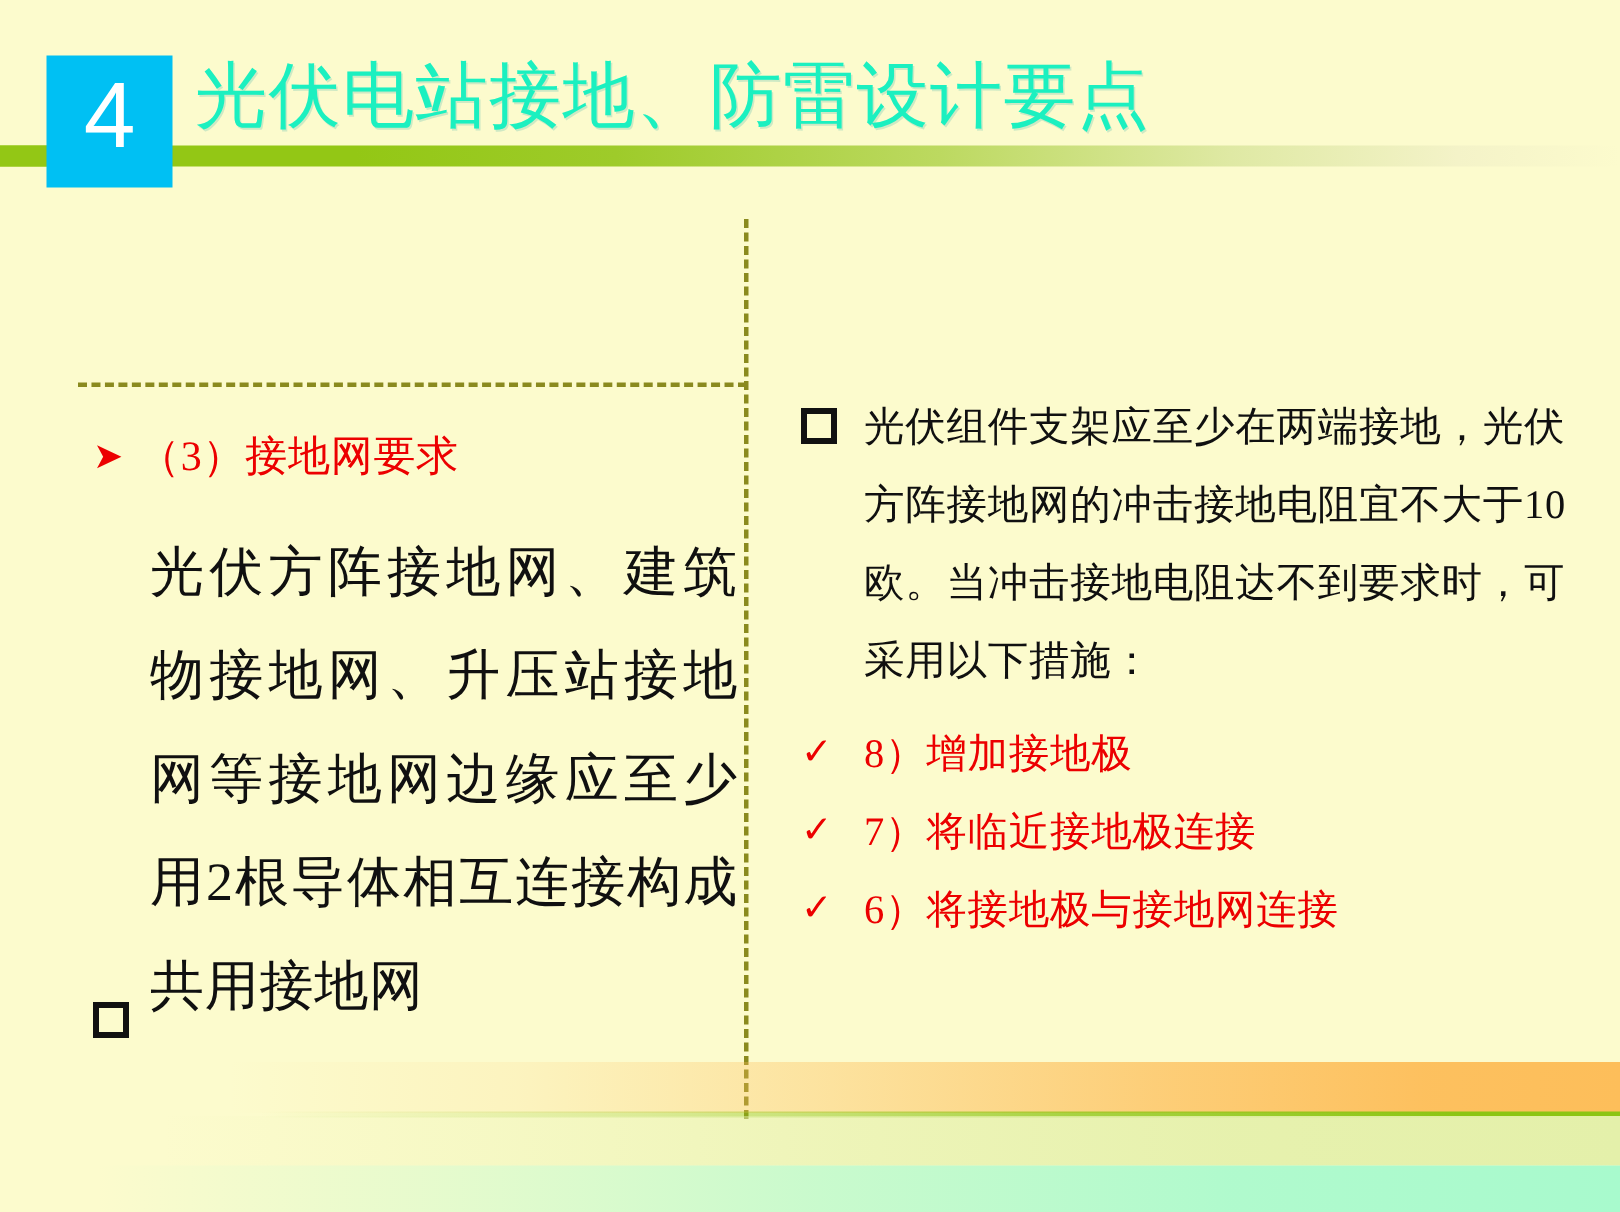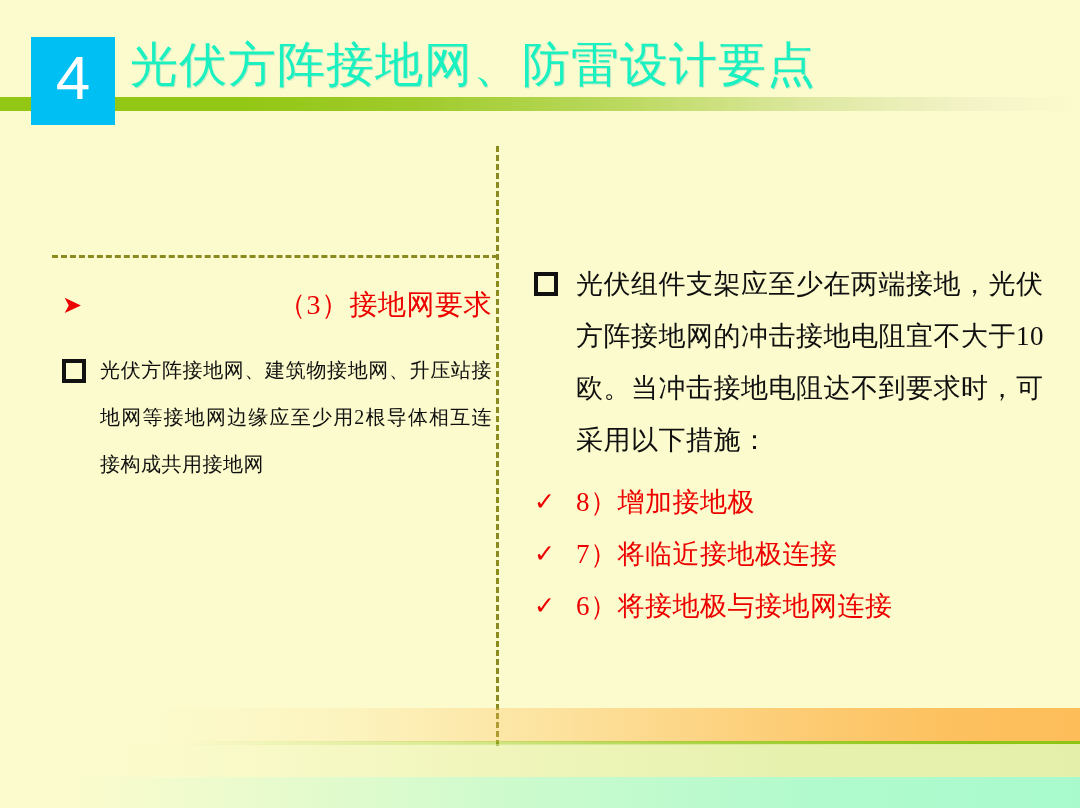--- a/index.html
+++ b/index.html
@@ -123,29 +123,28 @@
   .arrow-icon {
     flex: 0 0 auto;
     width: 30px;
     color: #ec0000;
     font-size: 24px;
     line-height: 40px;
   }
   .lead-text {
     flex: 1 1 auto;
     letter-spacing: 0.5px;
-    text-align: right;
   }
   .sq-row {
     display: flex;
-    align-items: flex-start;
+    align-items: flex-end;
     margin-top: 22px;
     color: #101010;
-    font-size: 20px;
-    line-height: 47px;
+    font-size: 36px;
+    line-height: 69px;
     font-family: "Liberation Serif", "DejaVu Serif", serif;
   }
   .sq-icon {
     flex: 0 0 auto;
     width: 38px;
     padding-top: 12px;
   }
   .sq-icon i {
     display: block;
     width: 16px;
@@ -264,21 +263,21 @@
 
 <div class="slide">
 
   <div class="header-band-left"></div>
   <div class="header-band"></div>
 
   <div class="number-box">
     <span class="num">4</span>
   </div>
 
-  <div class="header-title">光伏方阵接地网、防雷设计要点</div>
+  <div class="header-title">光伏电站接地、防雷设计要点</div>
 
   <div class="v-divider"></div>
   <div class="h-divider"></div>
 
 
   <div class="left-body">
     <div class="lead-row">
       <span class="arrow-icon">➤</span>
       <span class="lead-text">（3）接地网要求</span>
     </div>

